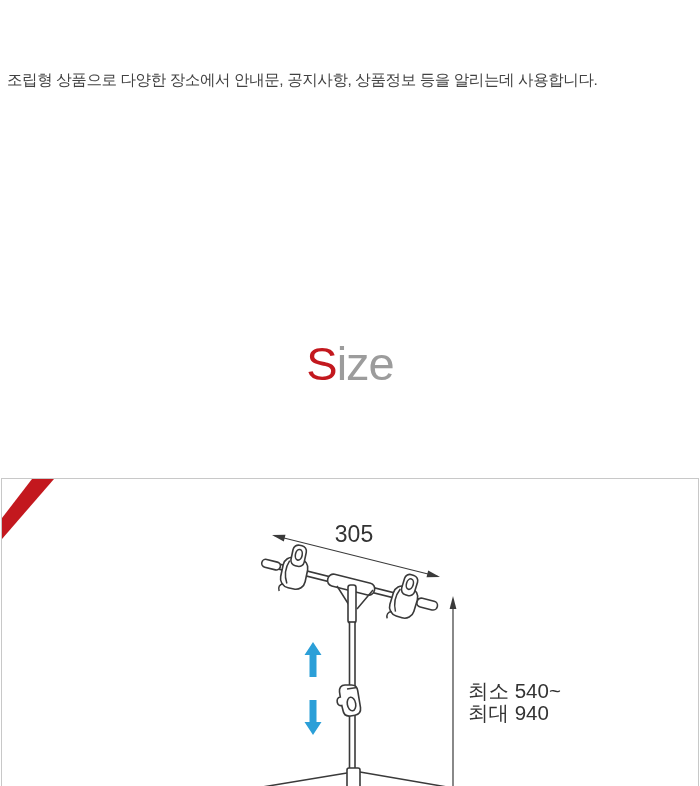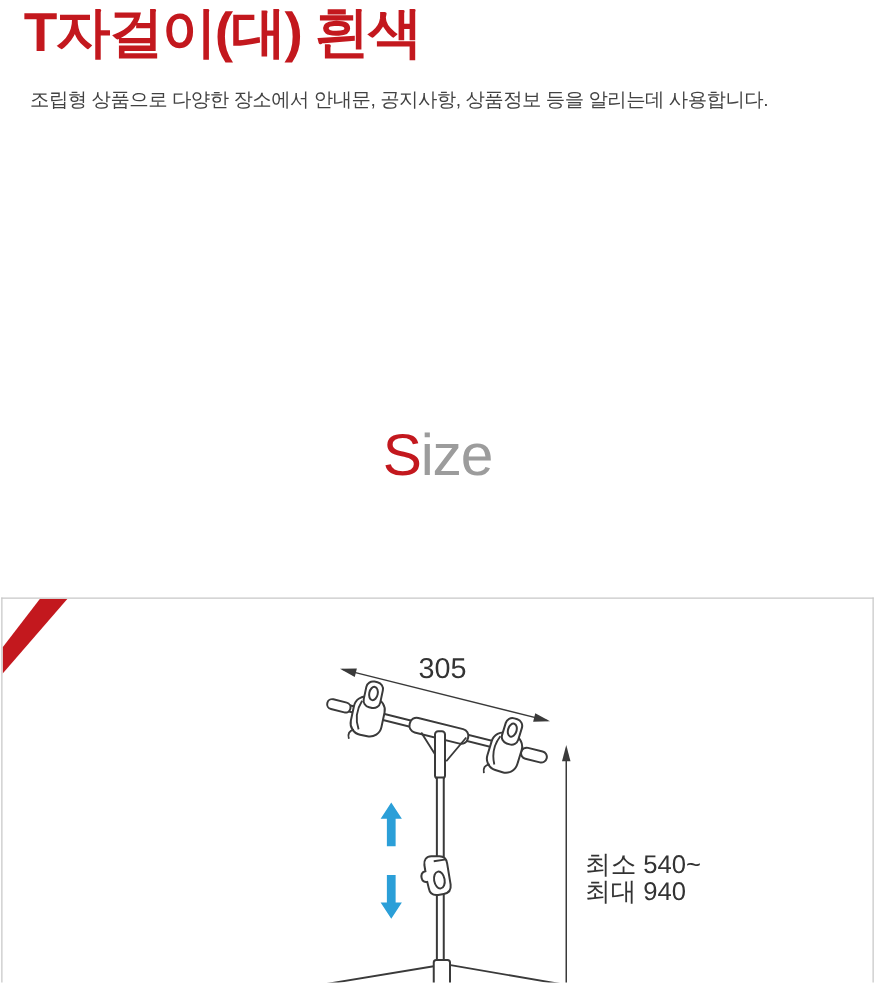--- a/index.html
+++ b/index.html
@@ -8,21 +8,21 @@
     font-family:"Liberation Sans","DejaVu Sans",sans-serif;
     overflow:hidden;
   }
   .page{position:absolute;inset:0;}
   .product-title{
     position:absolute;left:19px;top:2px;margin:0;
     font-size:44px;font-weight:700;letter-spacing:-1.5px;line-height:1.15;
     color:var(--accent_red,#c3181e);
   }
   .product-desc{
-    position:absolute;left:24px;top:70px;margin:0;
+    position:absolute;left:7px;top:70px;margin:0;
     font-size:15.5px;letter-spacing:-0.4px;color:#424242;
   }
   .size-heading{
     position:absolute;top:340px;left:0;width:100%;text-align:center;
     font-size:47px;font-weight:300;letter-spacing:-1px;
     color:var(--size_gray,#9c9c9c);line-height:1.0;
   }
   .size-heading .s-red{color:var(--accent_red,#c3181e);}
   .specs{
     position:absolute;top:399px;left:0;width:100%;text-align:center;
@@ -42,21 +42,20 @@
   .drawline{fill:none;stroke:var(--line_color,#3a3a3a);stroke-width:1.5;}
   .dim{stroke:var(--line_color,#3a3a3a);stroke-width:1.2;fill:none;}
   .dimhead{fill:var(--line_color,#3a3a3a);stroke:none;}
   .bluefill{fill:var(--arrow_blue,#2b9fd8);stroke:none;}
 </style>
 </head>
 <body>
 
 <div class="page">
 
-  <h1 class="product-title">T자걸이(대) 흰색</h1>
 
   <p class="product-desc">조립형 상품으로 다양한 장소에서 안내문, 공지사항, 상품정보 등을 알리는데 사용합니다.</p>
 
   <div class="size-heading"><span class="s-red">S</span><span>ize</span></div>
 
 
   <div class="diagram-box">
     <svg width="696" height="312" viewBox="0 0 696 312">
 
       <defs>

